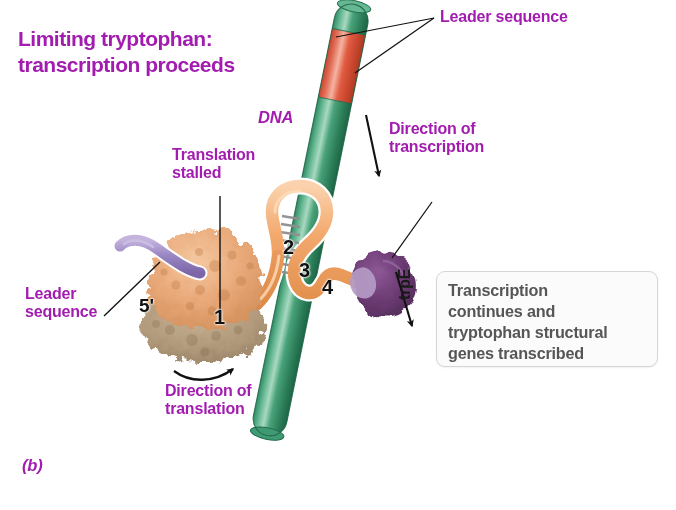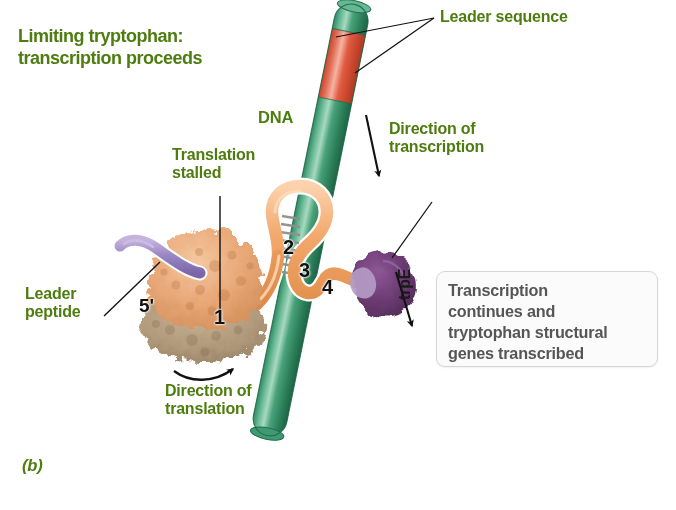--- a/index.html
+++ b/index.html
@@ -1,26 +1,26 @@
 <!DOCTYPE html>
 <html><head>
 <meta charset="utf-8">
 <style>
   html,body{margin:0;padding:0;background:#ffffff;}
   body{width:676px;height:510px;overflow:hidden;
        font-family:"Liberation Sans","DejaVu Sans",sans-serif;}
   #stage{position:relative;width:676px;height:510px;background:#fff;}
   #art{position:absolute;left:0;top:0;width:676px;height:510px;}
 
-  .lbl{position:absolute;color:#4d7c0f;font-weight:bold;line-height:1.12;
+  .lbl{position:absolute;color:#a21caf;font-weight:bold;line-height:1.12;
        white-space:pre-line;letter-spacing:-0.2px;}
 
-  #title{left:18px;top:26px;font-size:18px;line-height:1.22;letter-spacing:-0.5px;}
+  #title{left:18px;top:26px;font-size:21px;line-height:1.22;letter-spacing:-0.5px;}
   #leader-seq{left:440px;top:8px;font-size:16px;}
-  #dna-label{left:258px;top:108px;font-size:16.5px;}
+  #dna-label{left:258px;top:108px;font-size:16.5px;font-style:italic;}
   #dir-transcription{left:389px;top:120px;font-size:16px;}
   #translation-stalled{left:172px;top:146px;font-size:16px;}
   #rnap-label{left:437px;top:194px;font-size:16px;}
   #leader-peptide{left:25px;top:285px;font-size:16px;}
   #dir-translation{left:165px;top:382px;font-size:16px;}
   #panel-letter{left:22px;top:456px;font-size:16.5px;font-style:italic;}
 
   #trpe{position:absolute;left:396px;top:300px;font-size:16px;font-weight:bold;
         color:#1a1a1a;transform:rotate(-90deg);transform-origin:left top;
         letter-spacing:-0.2px;}
@@ -257,21 +257,21 @@
   <div class="lbl" id="dna-label">DNA</div>
 
   <div class="lbl" id="dir-transcription">Direction of
 transcription</div>
 
   <div class="lbl" id="translation-stalled">Translation
 stalled</div>
 
 
   <div class="lbl" id="leader-peptide">Leader
-peptide</div>
+sequence</div>
 
   <div class="lbl" id="dir-translation">Direction of
 translation</div>
 
   <div id="trpe">trpE</div>
 
   <div id="callout">Transcription
 continues and
 tryptophan structural
 genes transcribed</div>

